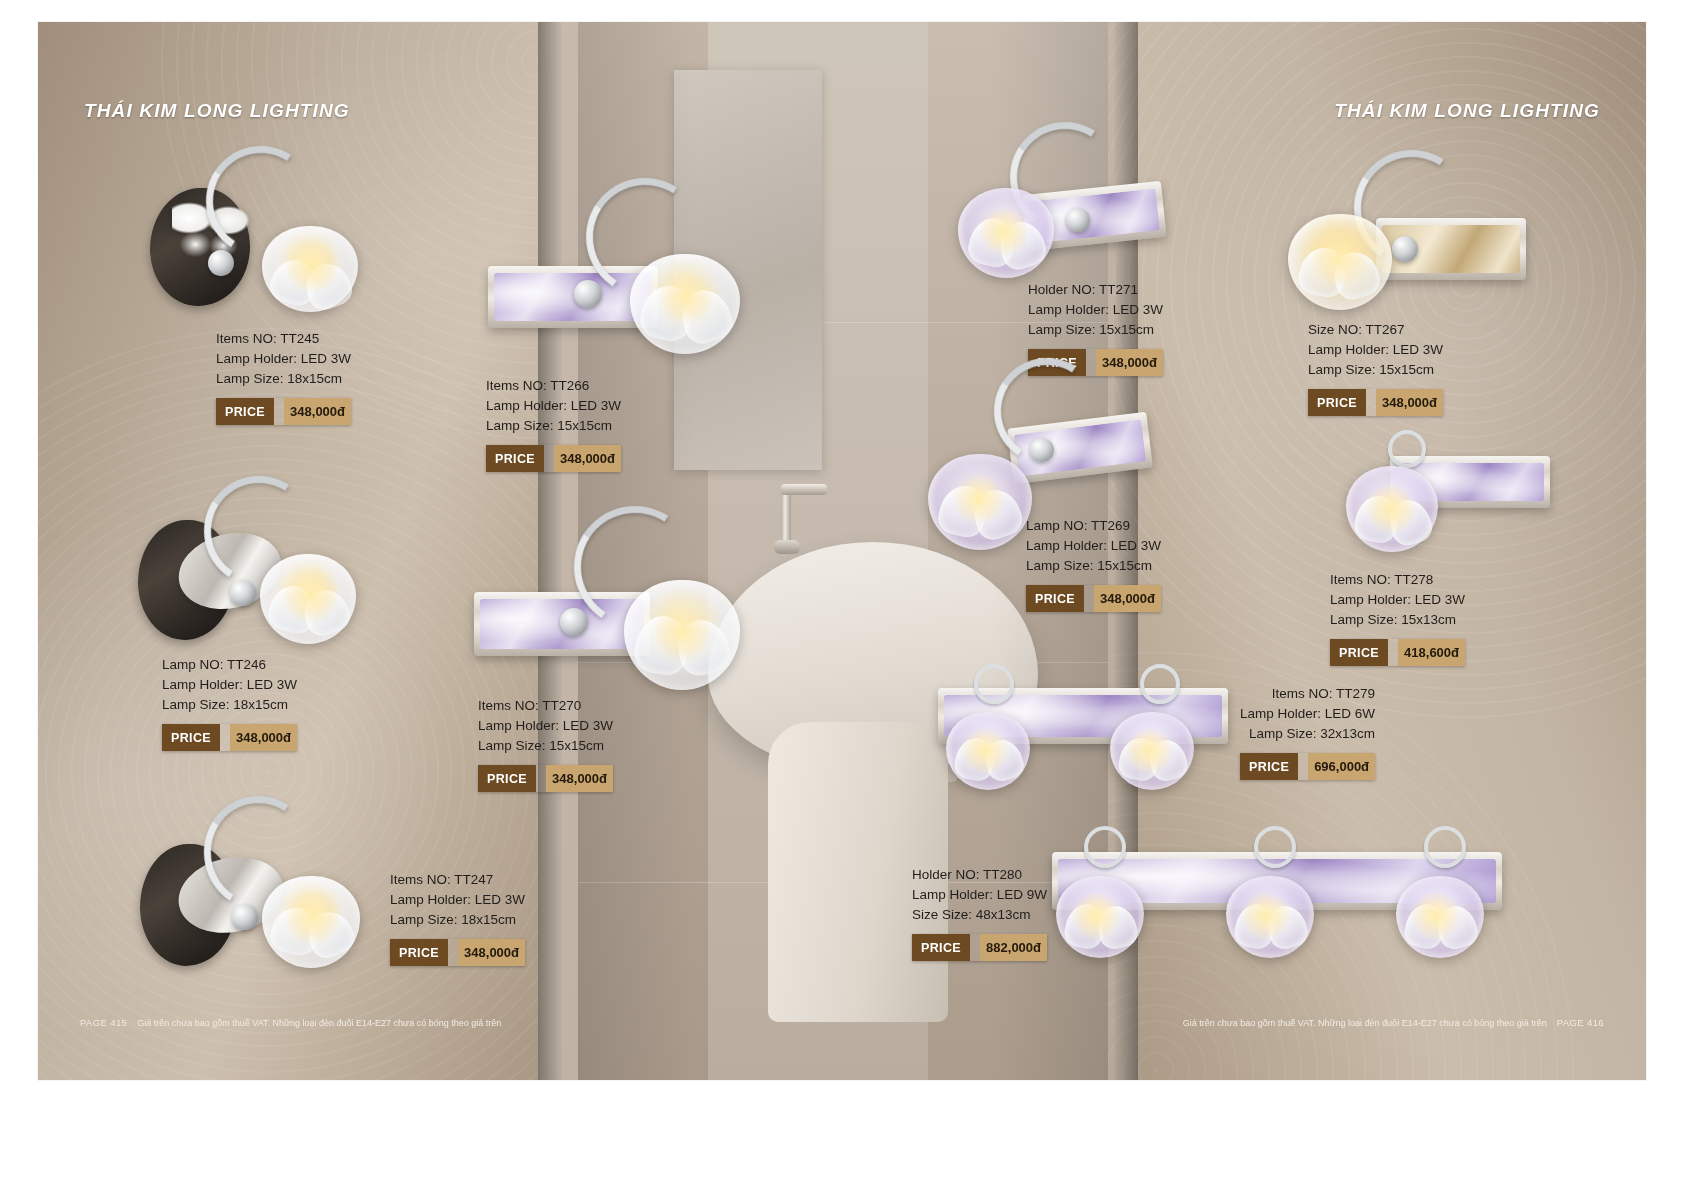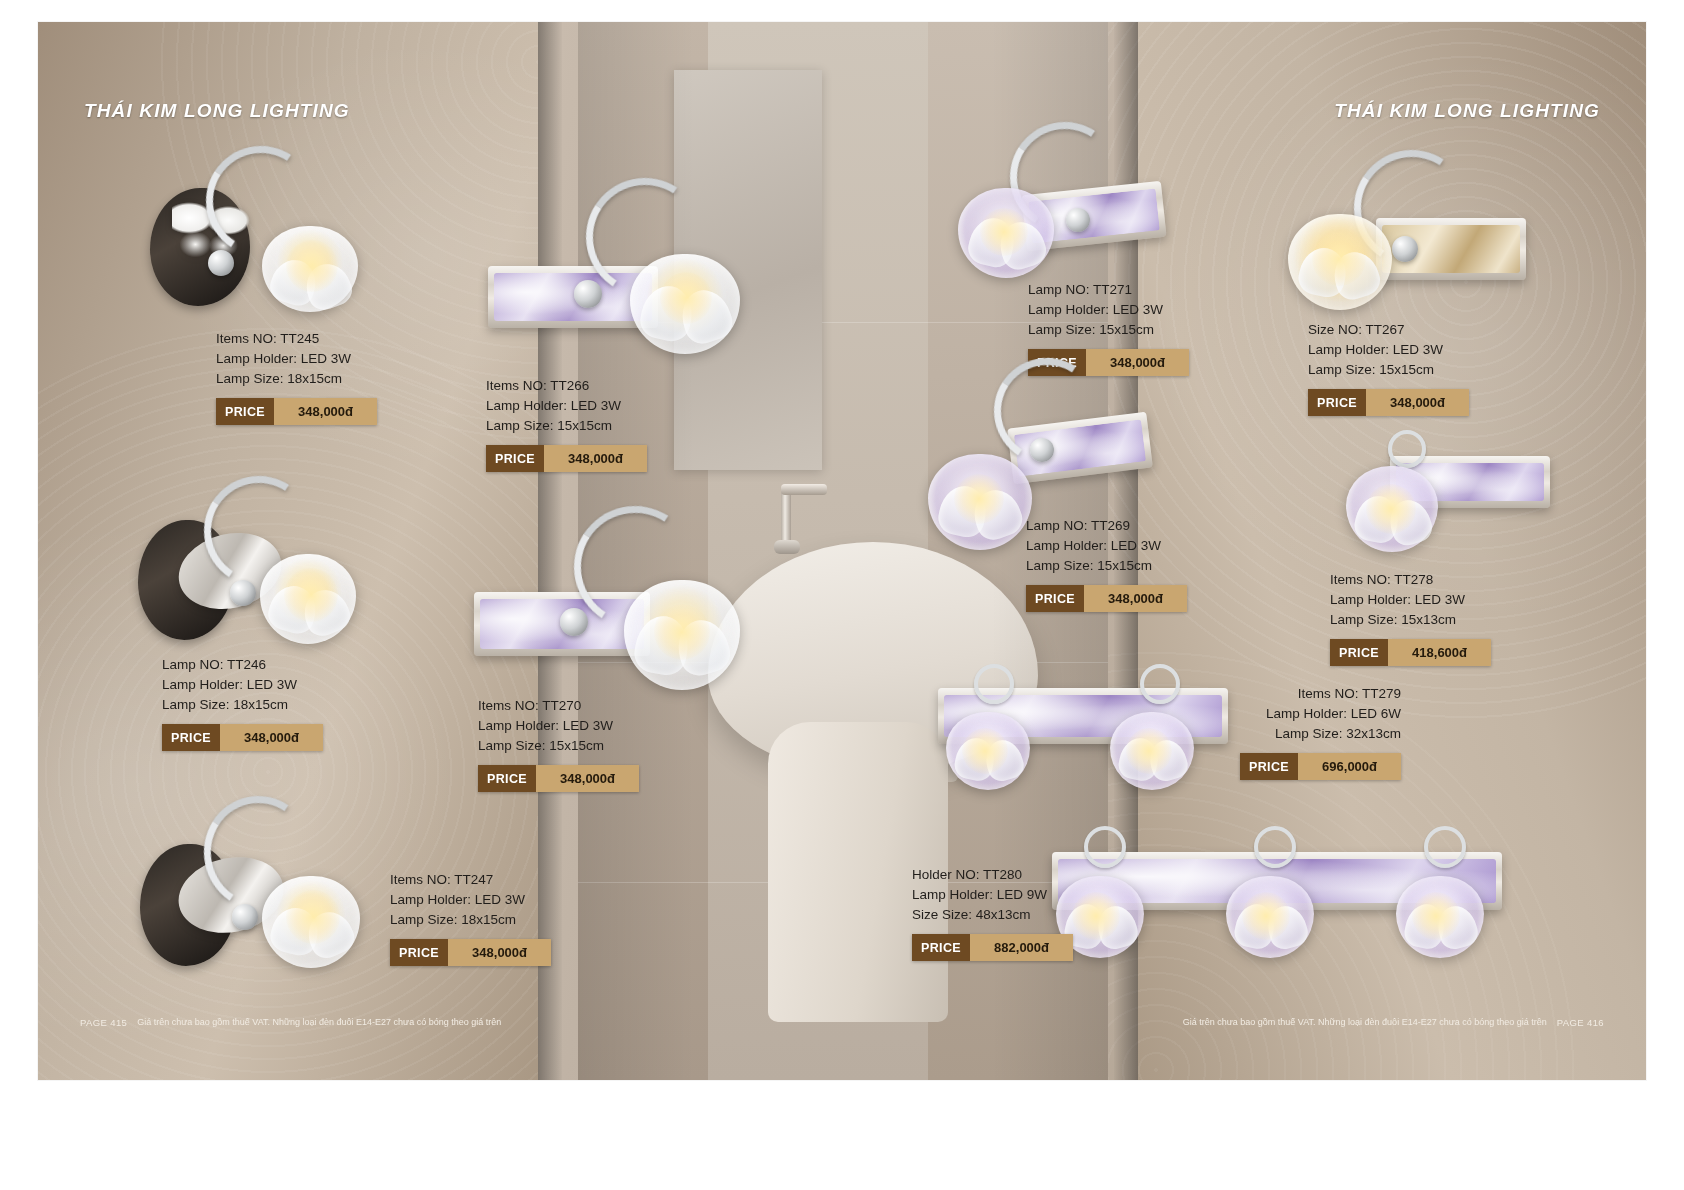--- a/index.html
+++ b/index.html
@@ -200,21 +200,21 @@
   .brand-right { right: 46px; top: 78px; }
 
   
   .footer {
     position: absolute;
     bottom: 52px;
     font-size: 9px;
     color: #f2ece3;
     white-space: nowrap;
     display: flex;
-    align-items: flex-start;
+    align-items: flex-end;
     gap: 10px;
   }
   .footer .pg { font-size: 9.5px; letter-spacing: 0.04em; }
   .footer-left { left: 42px; }
   .footer-right { right: 42px; }
 
   
   .item {
     position: absolute;
     color: #2e2a26;
@@ -240,23 +240,24 @@
     letter-spacing: 0.03em;
     padding: 0 9px;
     display: flex;
     align-items: center;
   }
   .price-tag .value {
     background: #c9a670;
     color: #241a0c;
     font-size: 13px;
     font-weight: bold;
-    padding: 0 24px;
+    padding: 0 6px;
     display: flex;
     align-items: center;
+    margin-left: 10px;
   }
 
   
   .lamp { position: absolute; }
   .lamp .backplate-oval {
     position: absolute;
     background: linear-gradient(135deg, #e9e6e1 0%, #bdb8b1 45%, #f4f2ef 60%, #9b968f 100%);
     border-radius: 50%;
     box-shadow: 0 3px 8px rgba(0,0,0,0.22);
   }
@@ -496,21 +497,21 @@
       </div>
       <div class="gooseneck" style="left:72px; top:10px; width:96px; height:96px;"></div>
       <div class="knob" style="left:128px; top:96px; width:24px; height:24px;"></div>
       <div class="flower violet" style="left:20px; top:76px; width:96px; height:90px;"></div>
       <div class="petal" style="left:32px; top:106px; width:44px; height:48px; transform:rotate(14deg);"></div>
       <div class="petal" style="left:62px; top:110px; width:44px; height:46px; transform:rotate(-18deg);"></div>
       <div class="glowdot" style="left:42px; top:96px; width:48px; height:48px;"></div>
     </div>
 
     <div class="item" style="left:990px; top:258px;">
-      <div class="line">Lamp NO:  TT271</div>
+      <div class="line">Holder NO:  TT271</div>
       <div class="line">Lamp Holder: LED 3W</div>
       <div class="line">Lamp Size: 15x15cm</div>
       <div class="price-tag">
         <span class="label">PRICE</span>
         <span class="value">348,000đ</span>
       </div>
     </div>
 
     <div class="lamp" style="left:862px; top:340px; width:260px; height:200px;">
       <div class="bar" style="left:110px; top:58px; width:140px; height:56px; transform:rotate(-7deg);">

